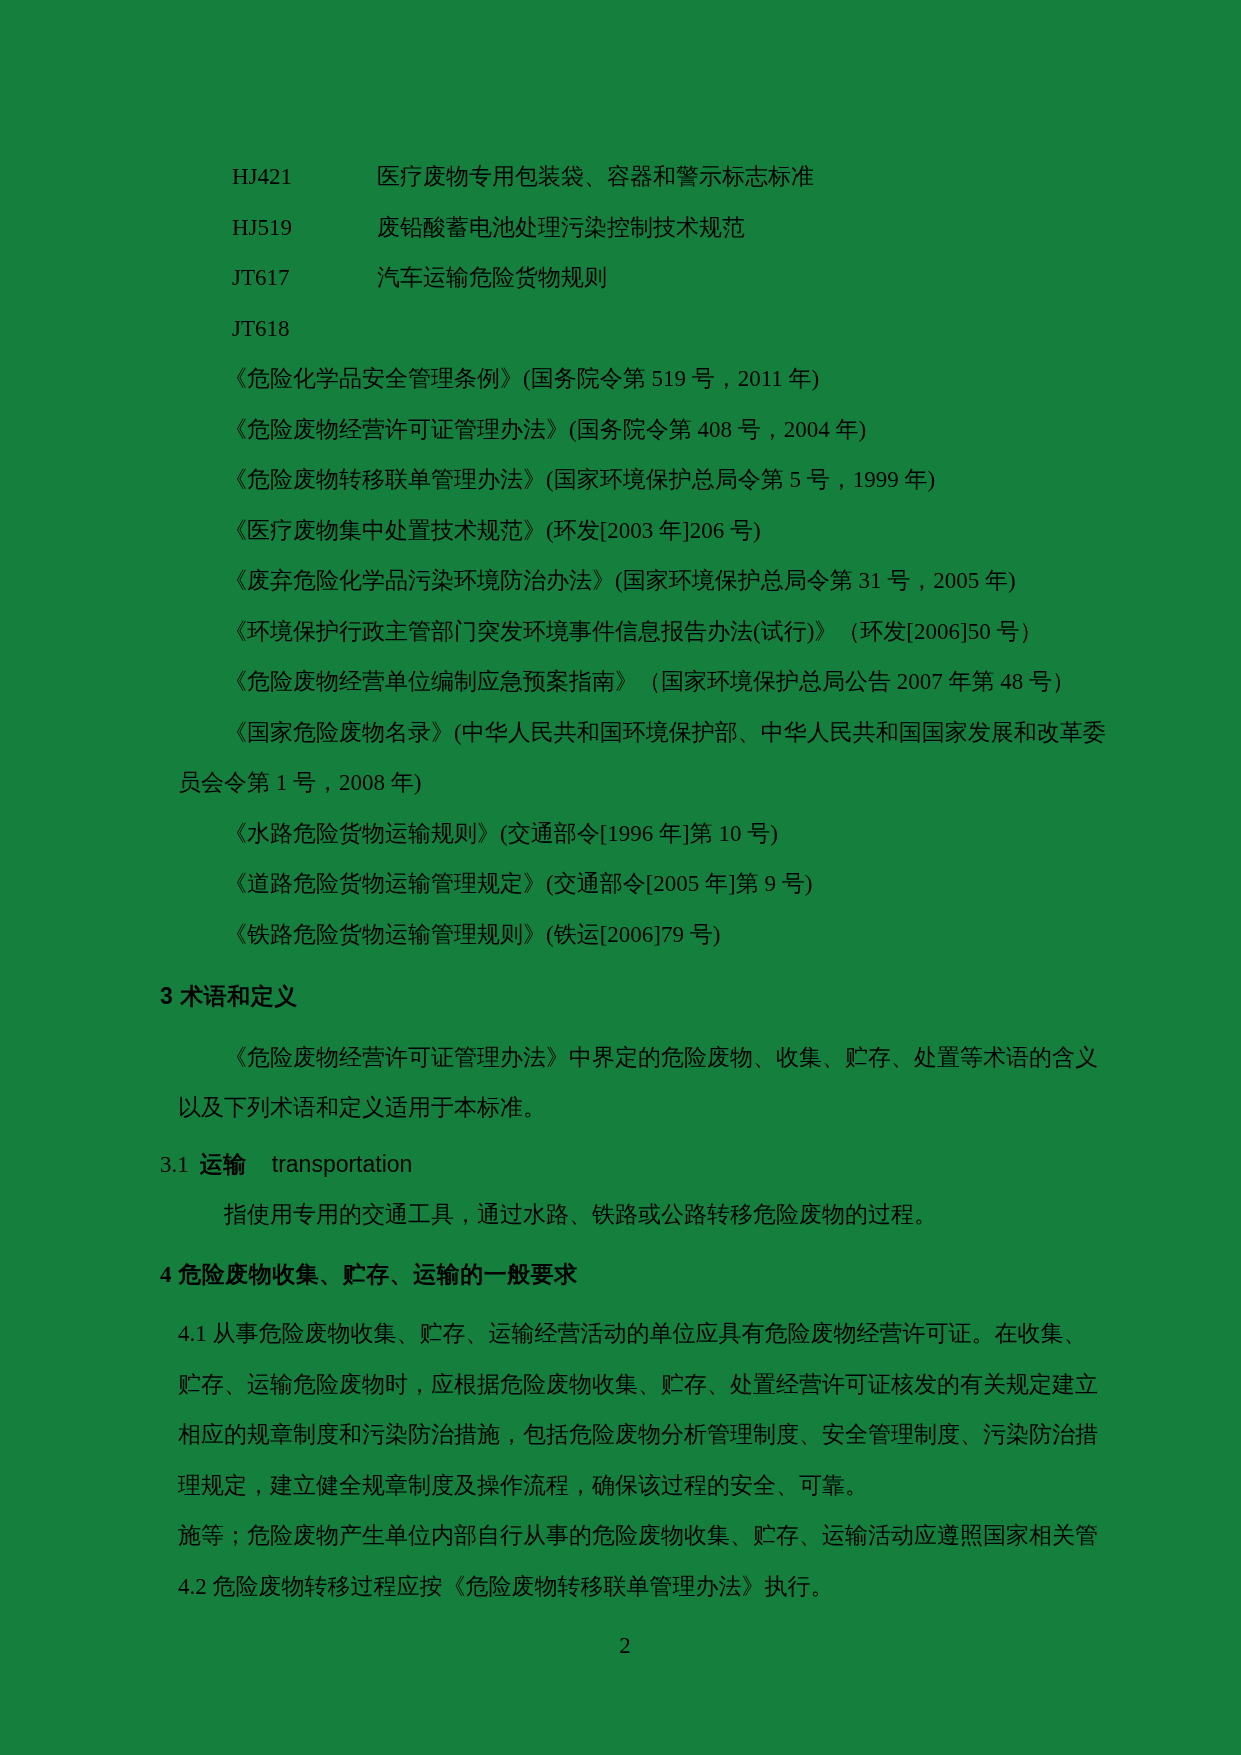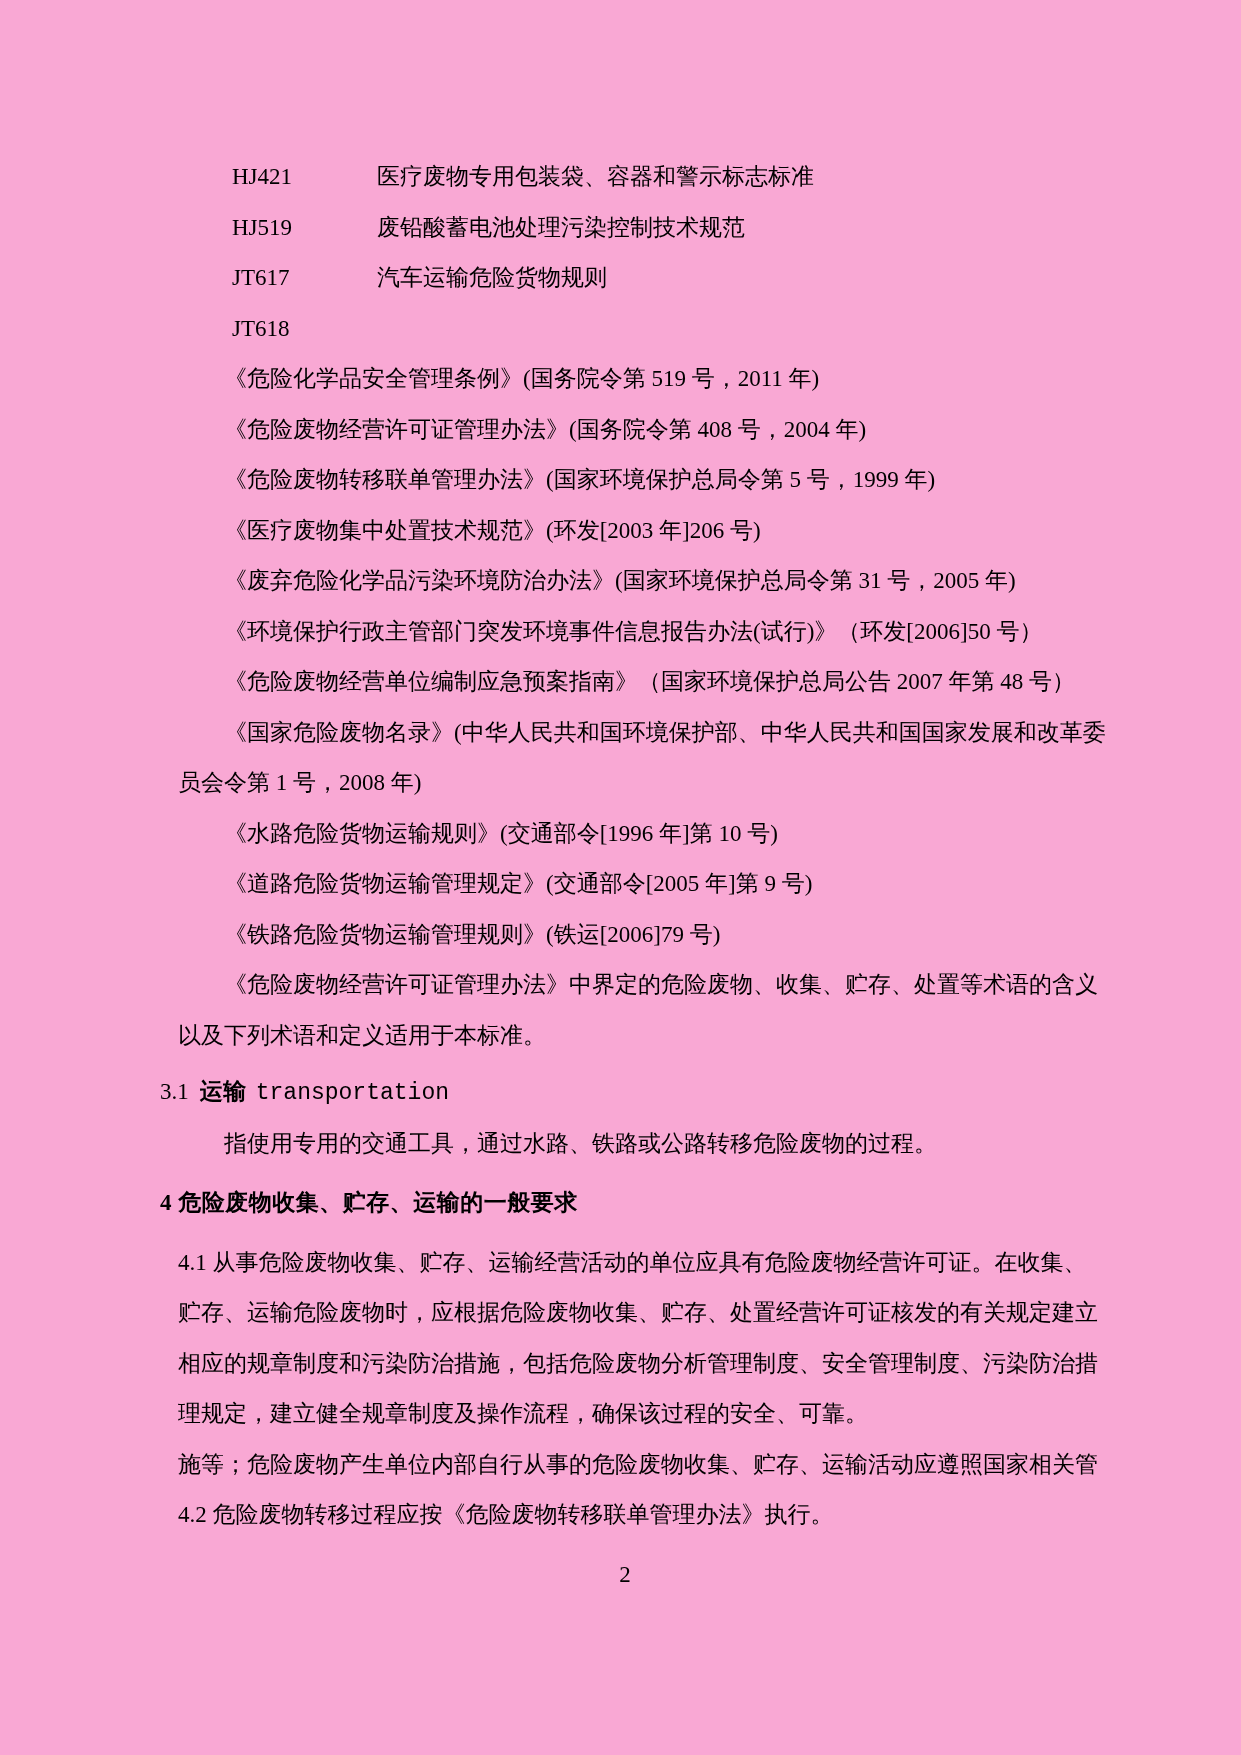--- a/index.html
+++ b/index.html
@@ -1,20 +1,20 @@
 <!DOCTYPE html>
 <html><head>
 <meta charset="utf-8">
 <style>
   html, body { margin: 0; padding: 0; background: #ffffff; }
   .page {
     position: relative;
     width: 1241px;
     height: 1755px;
-    background: #f9a8d4;
+    background: #15803d;
     overflow: hidden;
     color: #000000;
   }
   .content {
     position: absolute;
     left: 160px;
     top: 152px;
     width: 930px;
     font-family: "Liberation Serif", "DejaVu Serif", serif;
     font-size: 23px;
@@ -35,21 +35,21 @@
   .heading-3 { margin-top: 11px; margin-bottom: 11px; }
   .heading-4 { margin-top: 9px; margin-bottom: 9px; font-family: Liberation Serif, serif; }
   .term-line { margin-top: 5px; white-space: nowrap; }
   .term-number { font-family: "Liberation Serif", "DejaVu Serif", serif; margin-right: 11px; }
   .term-zh {
     font-family: "Liberation Sans", "DejaVu Sans", sans-serif;
     font-weight: 700;
     margin-right: 9px;
     letter-spacing: 0.5px;
   }
-  .term-en { font-family: Liberation Mono, monospace; }
+  .term-en { font-family: Liberation Sans, sans-serif; margin-left: 16px; }
   .page-number { margin-top: 9px; text-align: center; white-space: nowrap; }
 </style>
 </head>
 <body>
 
 <div class="page">
   <div class="content">
 
     <div class="std-row">
       <span class="std-code">HJ421</span>
@@ -75,20 +75,21 @@
     <div class="line indent">《环境保护行政主管部门突发环境事件信息报告办法(试行)》（环发[2006]50 号）</div>
     <div class="line indent">《危险废物经营单位编制应急预案指南》（国家环境保护总局公告 2007 年第 48 号）</div>
 
     <div class="line indent">《国家危险废物名录》(中华人民共和国环境保护部、中华人民共和国国家发展和改革委</div>
     <div class="line">员会令第 1 号，2008 年)</div>
 
     <div class="line indent">《水路危险货物运输规则》(交通部令[1996 年]第 10 号)</div>
     <div class="line indent">《道路危险货物运输管理规定》(交通部令[2005 年]第 9 号)</div>
     <div class="line indent">《铁路危险货物运输管理规则》(铁运[2006]79 号)</div>
 
+    <div class="heading heading-3">3 术语和定义</div>
     <div class="line indent">《危险废物经营许可证管理办法》中界定的危险废物、收集、贮存、处置等术语的含义</div>
     <div class="line">以及下列术语和定义适用于本标准。</div>
 
     <div class="term-line">
       <span class="term-number">3.1</span><span class="term-zh">运输</span><span class="term-en">transportation</span>
     </div>
     <div class="line indent">指使用专用的交通工具，通过水路、铁路或公路转移危险废物的过程。</div>
 
     <div class="heading heading-4">4 危险废物收集、贮存、运输的一般要求</div>
     <div class="line">4.1 从事危险废物收集、贮存、运输经营活动的单位应具有危险废物经营许可证。在收集、</div>

